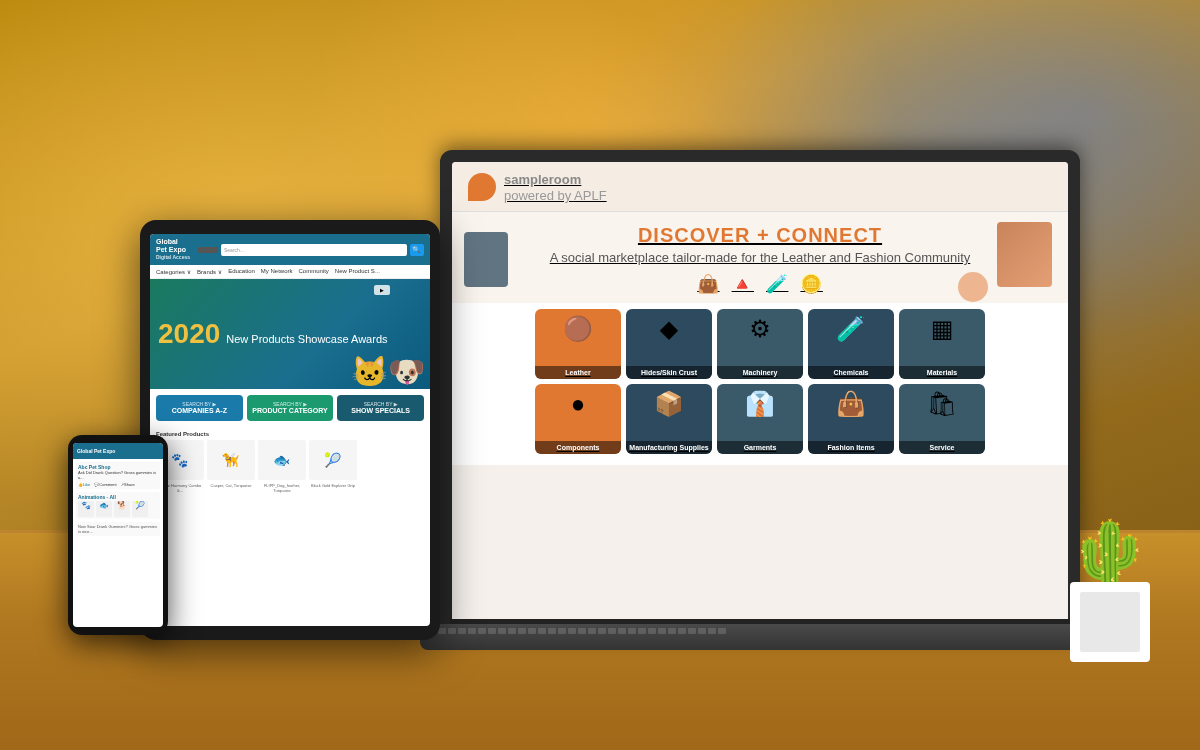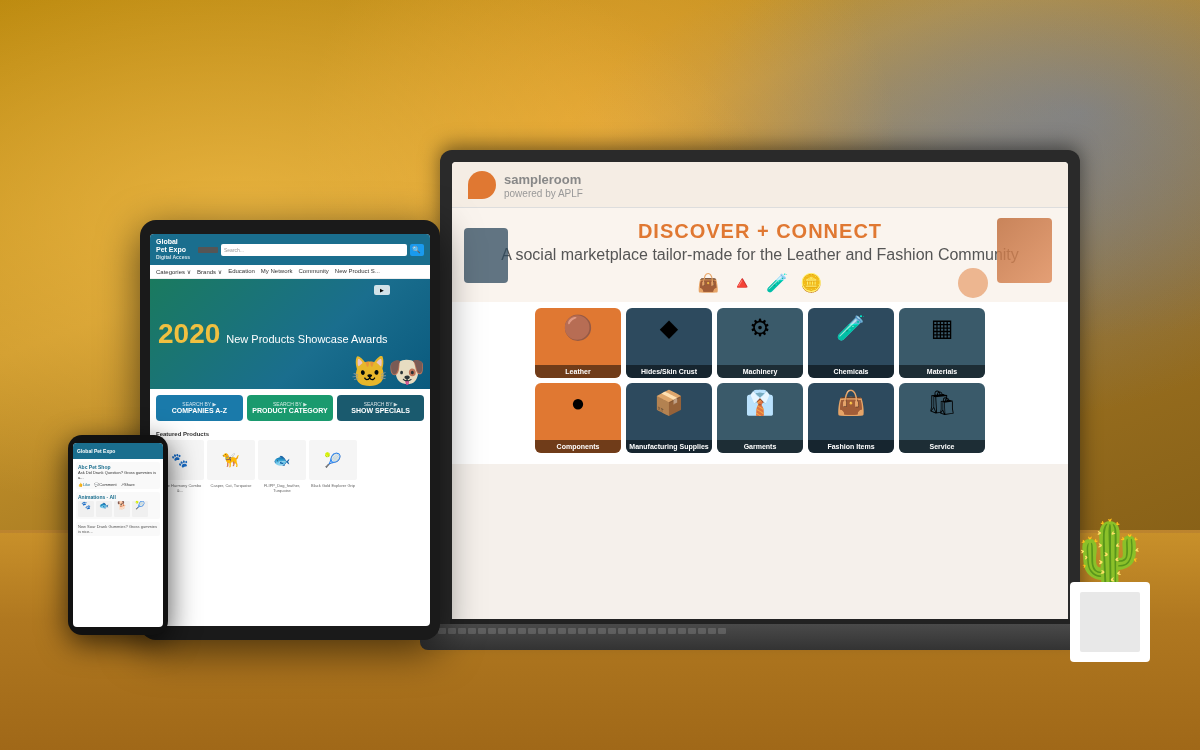--- a/index.html
+++ b/index.html
@@ -47,20 +47,21 @@
     .laptop-screen-outer {
       position: absolute;
       top: 0;
       left: 20px;
       right: 20px;
       height: 490px;
       background: #2a2a2a;
       border-radius: 12px 12px 0 0;
       padding: 12px;
       box-shadow: 0 -4px 20px rgba(0,0,0,0.5);
+      text-decoration: underline;
     }
 
     .laptop-screen-inner {
       width: 100%;
       height: 100%;
       background: #f5f0eb;
       border-radius: 4px;
       overflow: hidden;
     }
 
@@ -85,42 +86,42 @@
 
     .sr-logo-icon {
       width: 28px;
       height: 28px;
       background: #e07832;
       border-radius: 50% 50% 50% 0;
       position: relative;
     }
 
     .sr-logo-sub {
-      font-size: 10px;
+      font-size: 13px;
       color: #999;
       display: block;
     }
 
     .sr-hero {
       background: #faf4ee;
       text-align: center;
       padding: 12px 33px 8px;
       position: relative;
     }
 
     .sr-hero-title {
       font-size: 20px;
       font-weight: 900;
       color: #e07832;
       letter-spacing: 1px;
       text-transform: uppercase;
     }
 
     .sr-hero-sub {
-      font-size: 16px;
+      font-size: 13px;
       color: #555;
       margin-top: 3px;
     }
 
     .cat-leather { background: #e07832; }
 
     
     .tablet {
       position: absolute;
       left: 140px;

